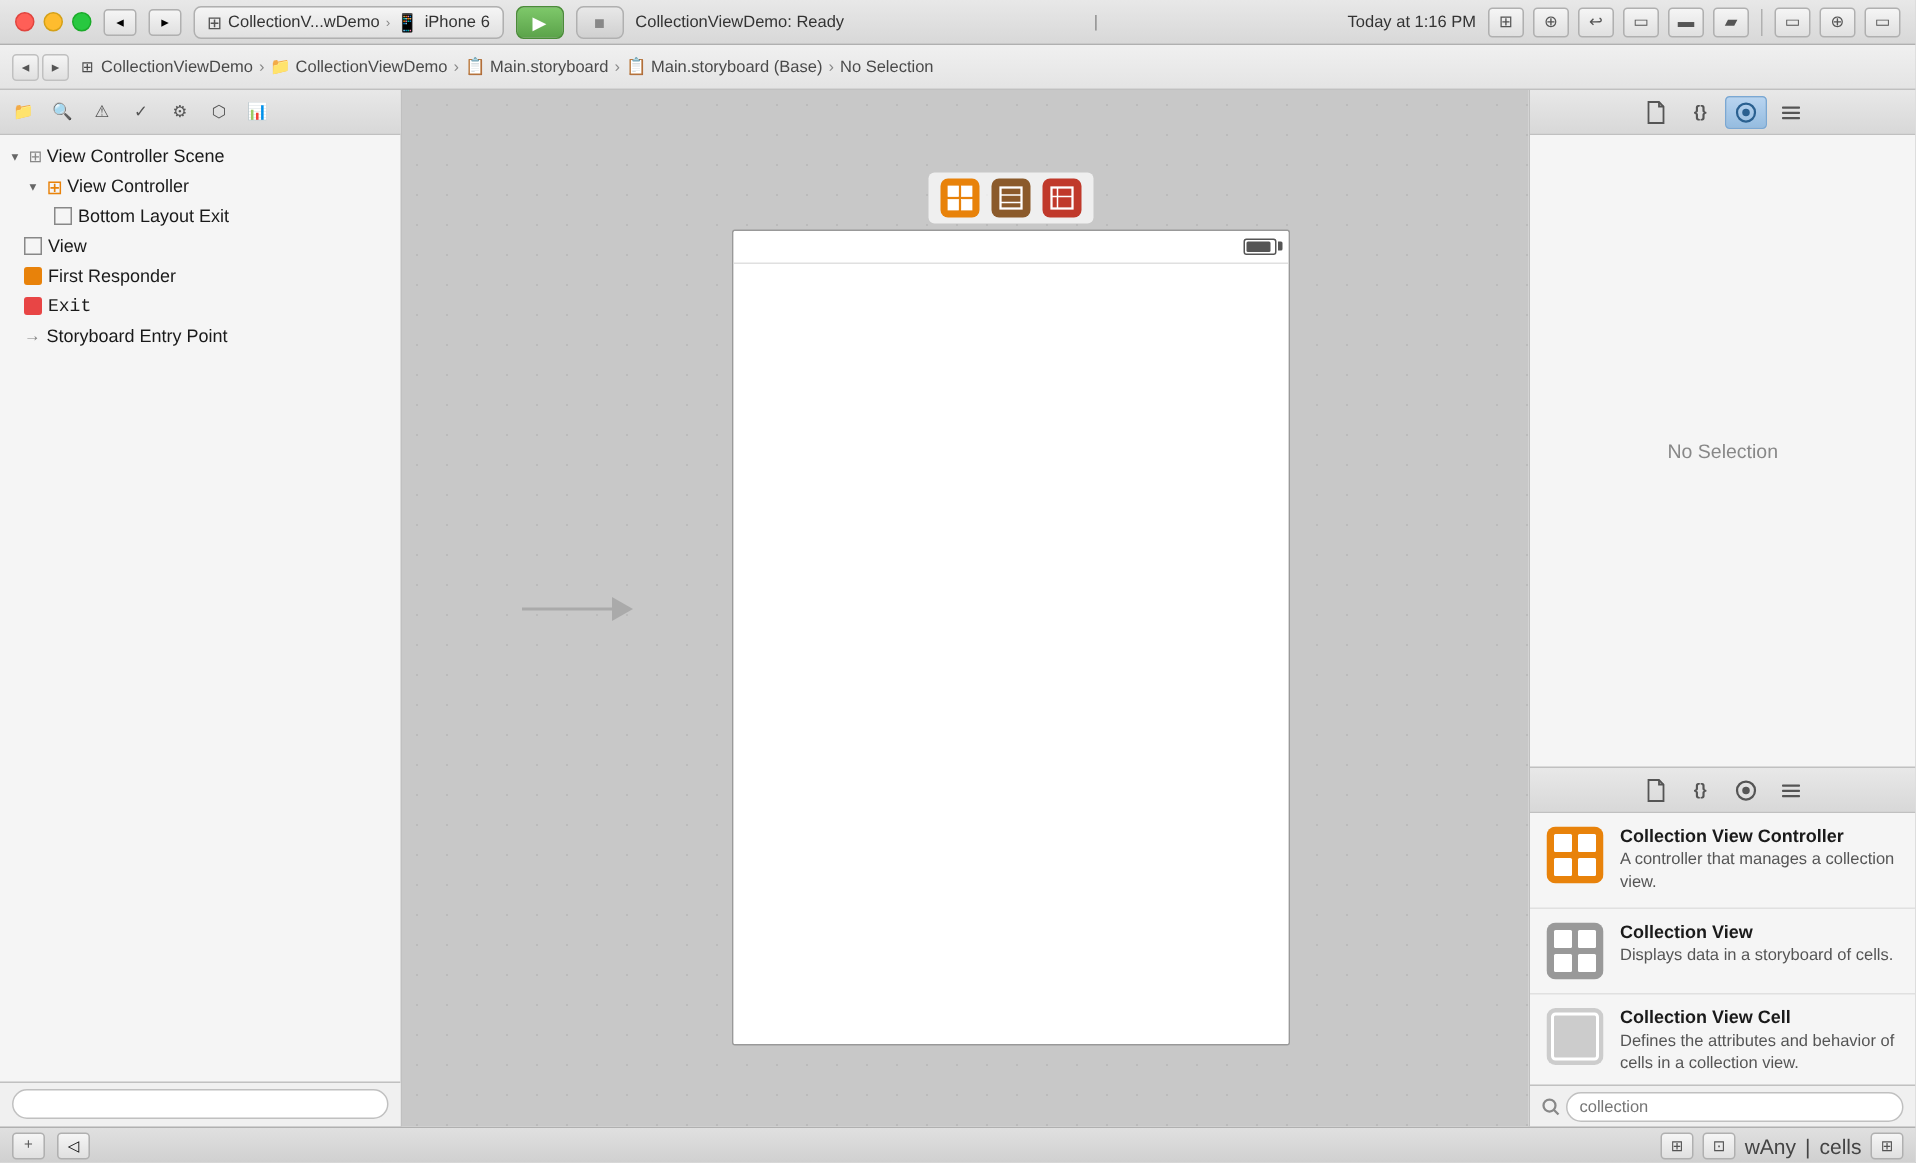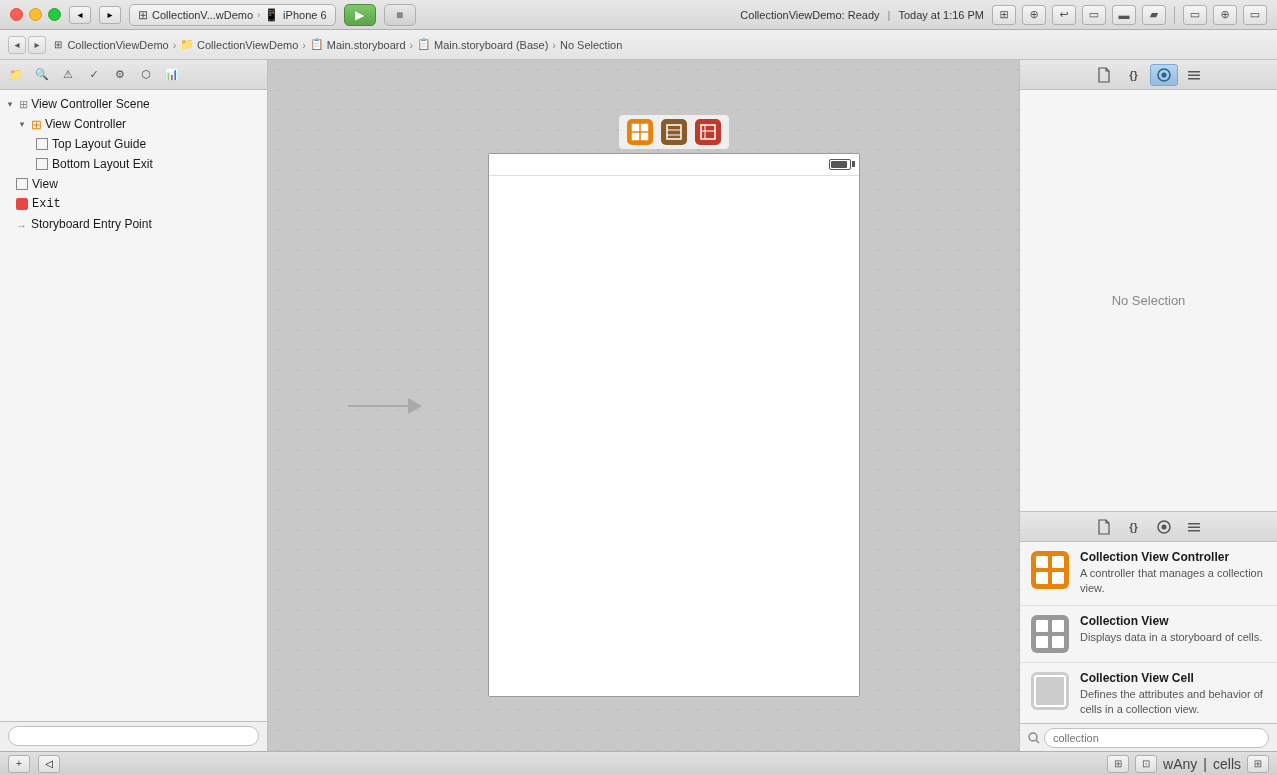--- a/index.html
+++ b/index.html
@@ -36,21 +36,21 @@
       width: 32px; height: 22px; background: linear-gradient(to bottom, #7ec86a, #5ba34a);
       border: 1px solid #4a8c38; border-radius: 5px; display: flex; align-items: center; justify-content: center;
       color: white; font-size: 12px; cursor: pointer;
     }
     .stop-btn {
       width: 32px; height: 22px; background: linear-gradient(to bottom, #e8e8e8, #d0d0d0);
       border: 1px solid #b0b0b0; border-radius: 5px; display: flex; align-items: center; justify-content: center;
       color: #888; font-size: 12px; cursor: pointer;
     }
     .status-bar-center {
-      flex: 1; display: flex; align-items: center; justify-content: flex-end;
+      flex: 1; display: flex; align-items: center; justify-content: space-between;
       font-size: 11px; color: #333; gap: 8px;
     }
     .titlebar-right { display: flex; gap: 6px; align-items: center; }
     .titlebar-icon-btn {
       width: 24px; height: 20px; background: linear-gradient(to bottom, #f5f5f5, #e0e0e0);
       border: 1px solid #b0b0b0; border-radius: 3px; display: flex; align-items: center; justify-content: center;
       font-size: 11px; cursor: pointer; color: #555;
     }
 
     
@@ -378,35 +378,35 @@
         <span style="color:#888;font-size:11px;">⊞</span>
         <span>View Controller Scene</span>
       </div>
 
       <div class="tree-item" style="padding-left:16px;">
         <span class="disclosure">▾</span>
         <span style="color:#e8820a;font-size:13px;">⊞</span>
         <span>View Controller</span>
       </div>
 
-      <div class="tree-item" style="padding-left:36px; gap:4px;">
-        <span style="width:12px;height:12px;border:1.5px solid #888;display:inline-block;flex-shrink:0;"></span>
-        <span>Top Layout Guide</span>
-      </div>
 
       <div class="tree-item" style="padding-left:36px; gap:4px;">
         <span style="width:12px;height:12px;border:1.5px solid #888;display:inline-block;flex-shrink:0;"></span>
         <span>Bottom Layout Exit</span>
       </div>
 
       <div class="tree-item" style="padding-left:16px; gap:4px;">
         <span style="width:12px;height:12px;border:1.5px solid #888;display:inline-block;flex-shrink:0;"></span>
         <span>View</span>
       </div>
 
+      <div class="tree-item" style="padding-left:16px; gap:4px;">
+        <span style="width:12px;height:12px;background:#e8820a;display:inline-block;flex-shrink:0;border-radius:2px;"></span>
+        <span>First Responder</span>
+      </div>
 
       <div class="tree-item" style="padding-left:16px; gap:4px;font-family:Liberation Mono, monospace;">
         <span style="width:12px;height:12px;background:#e84545;display:inline-block;flex-shrink:0;border-radius:2px;"></span>
         <span>Exit</span>
       </div>
 
       <div class="tree-item" style="padding-left:16px; gap:4px;">
         <span style="font-size:11px;color:#888;">→</span>
         <span>Storyboard Entry Point</span>
       </div>

